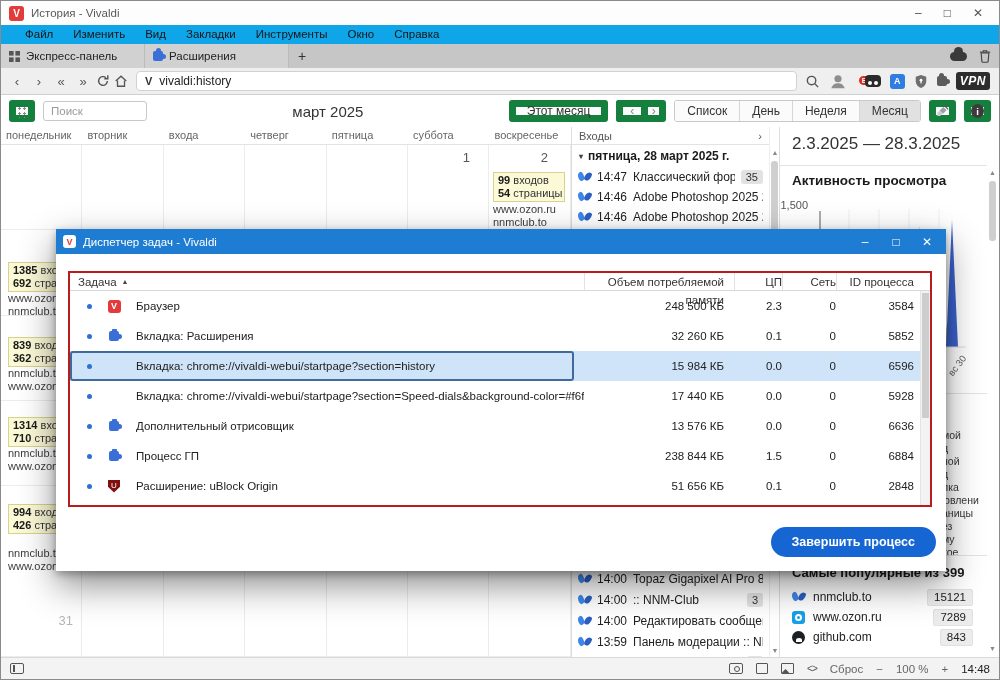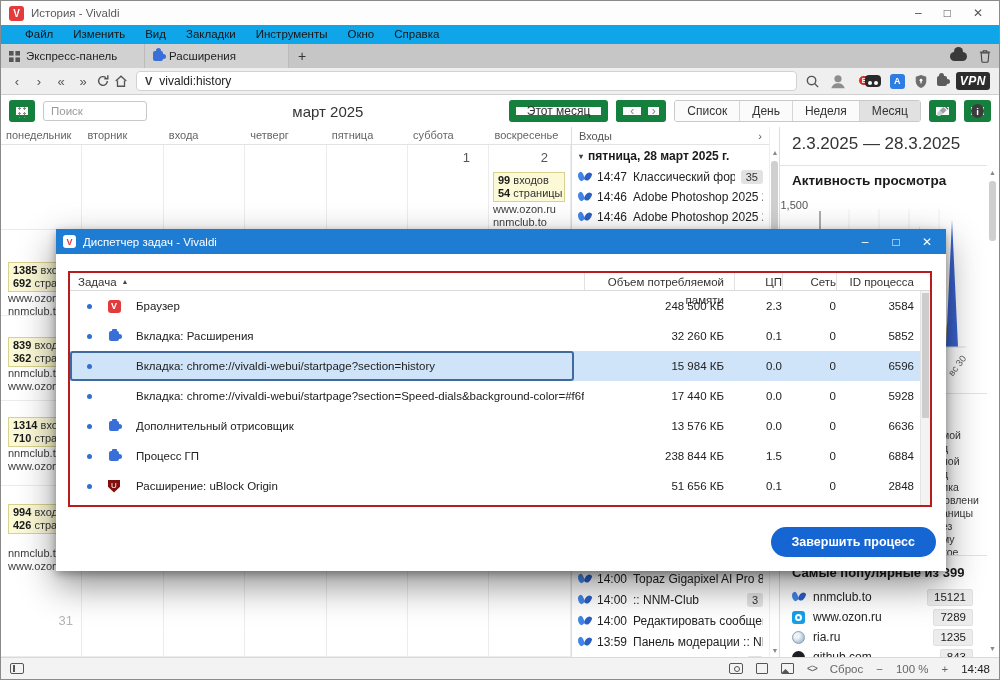--- a/index.html
+++ b/index.html
@@ -472,27 +472,20 @@
             </div>
 
             <div class="pop-row">
 
               <span class="fi-ozon"></span>
 
               <span>www.ozon.ru</span>
               <span class="pop-count">7289</span>
             </div>
 
-            <div class="pop-row">
-
-              <span class="fi-globe"></span>
-
-              <span>ria.ru</span>
-              <span class="pop-count">1235</span>
-            </div>
 
             <div class="pop-row">
 
               <span class="fi-github"></span>
               <span>github.com</span>
               <span class="pop-count">843</span>
             </div>
           </div>
         <div class="stats-sb">
           <span class="sb-arrow" style="top:42px;width:11px;">▲</span>

